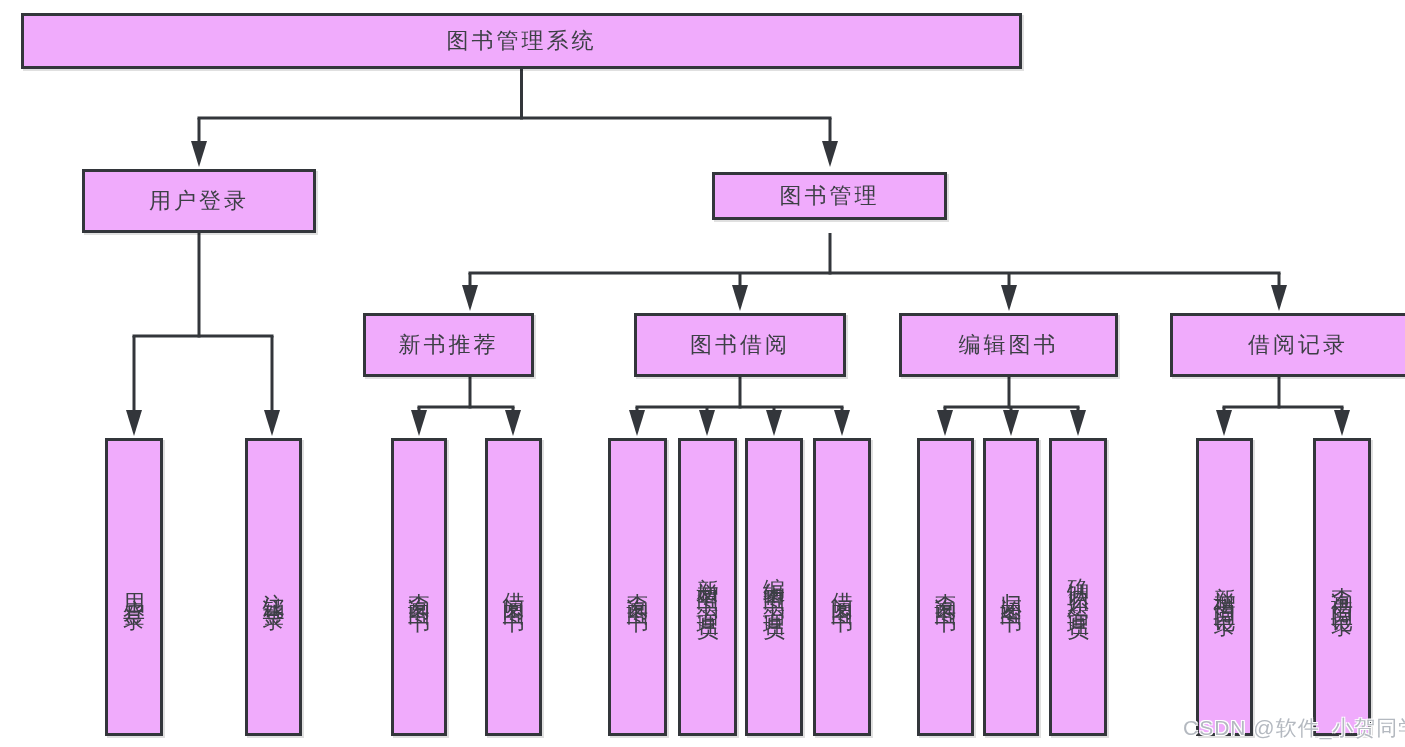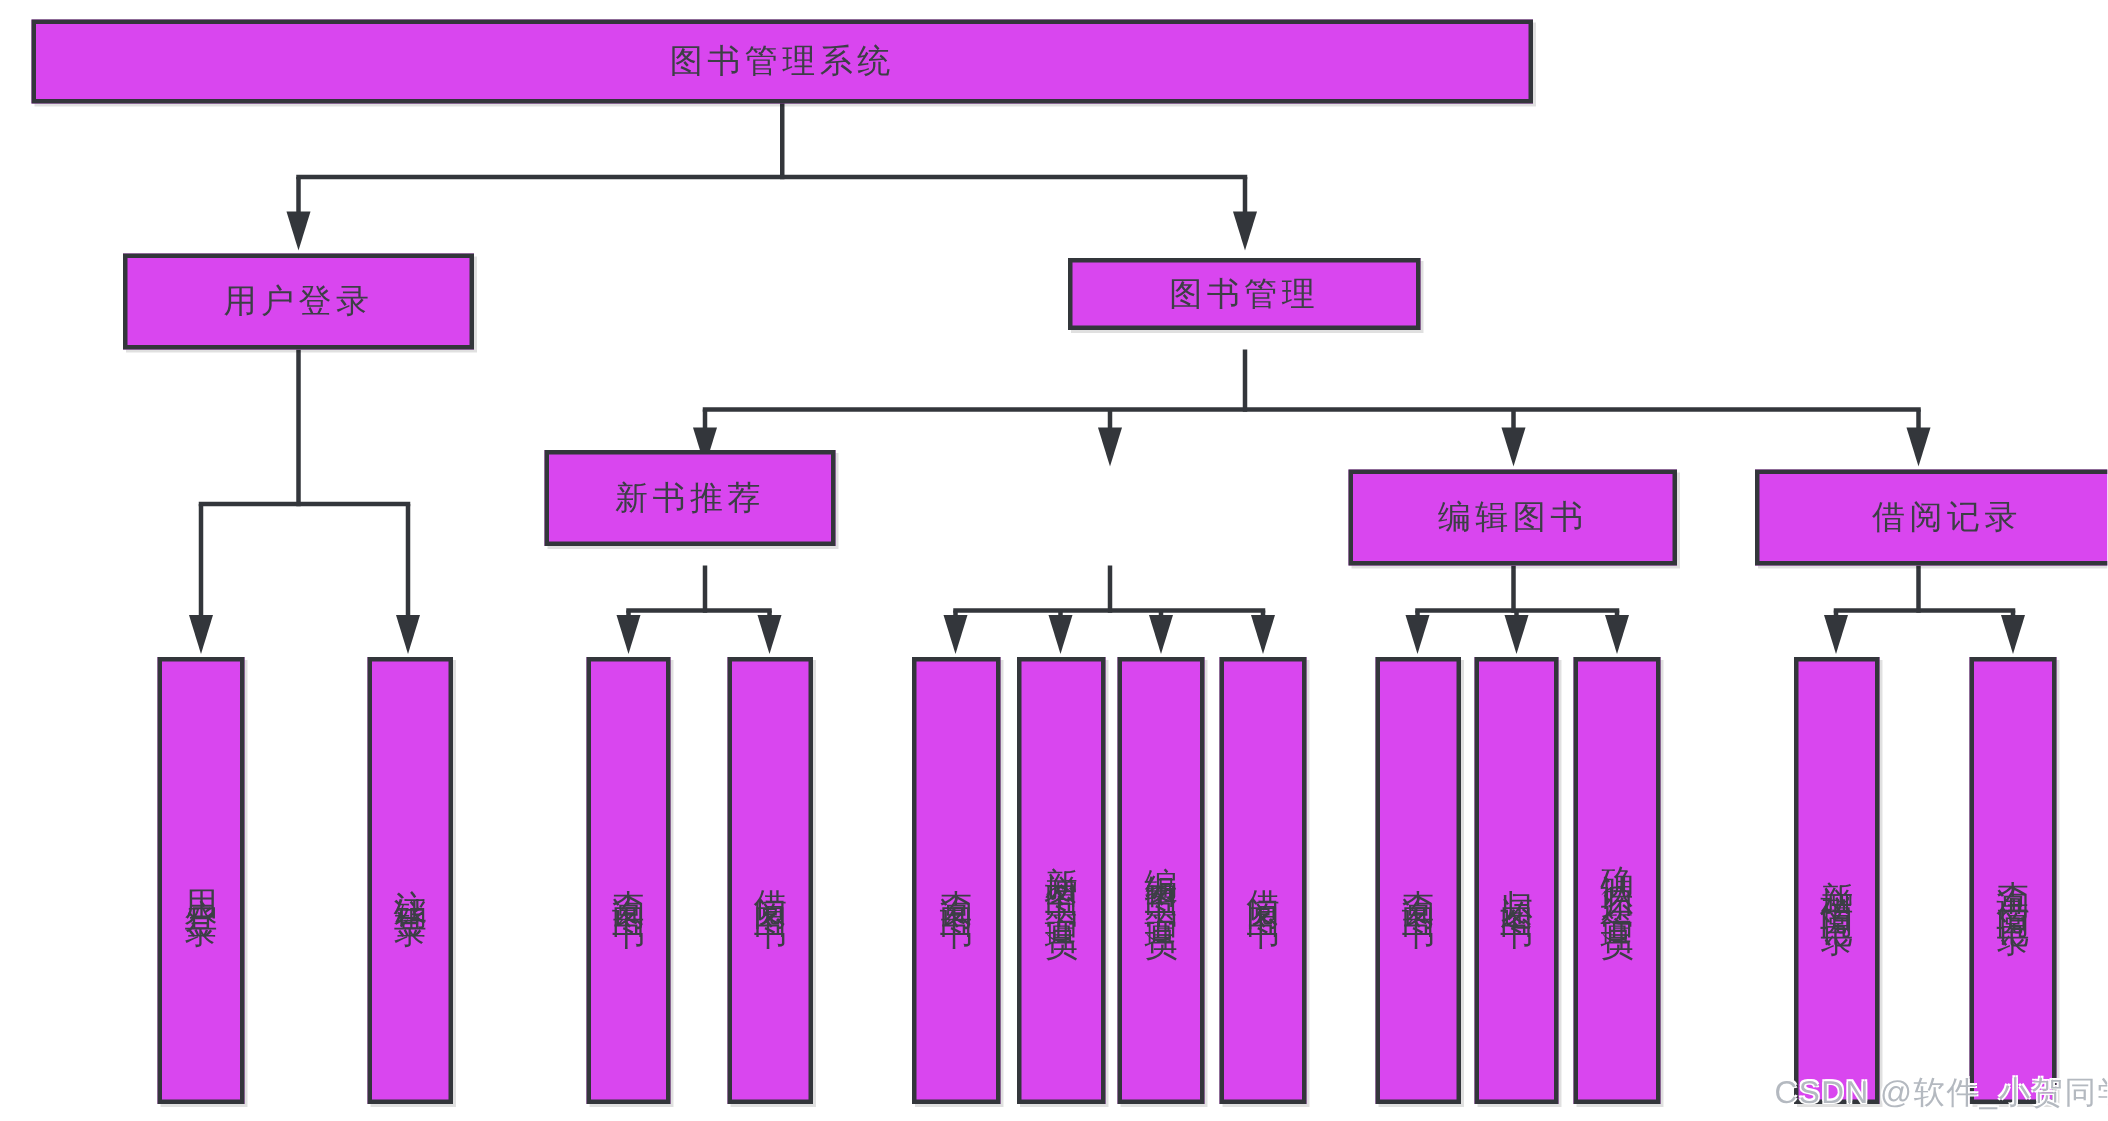--- a/index.html
+++ b/index.html
@@ -17,21 +17,21 @@
     color:var(--text-color);
     overflow:hidden;
   }
   .connectors{position:absolute;left:0;top:0;z-index:1;}
   .connectors line{stroke:var(--line-color);stroke-width:3;}
   .connectors polygon{fill:var(--line-color);}
   .box{
     position:absolute;
     box-sizing:border-box;
     border:3px solid var(--line-color);
-    background:#d946ef;
+    background:#f0abfc;
     display:flex;align-items:center;justify-content:center;
     z-index:2;
     box-shadow:2px 2px 0 rgba(0,0,0,0.12);
   }
   .box span{
     font-size:22px;
     letter-spacing:3px;
     color:var(--text-color);
     white-space:nowrap;
   }
@@ -140,22 +140,25 @@
     <span>图书管理系统</span>
   </div>
 
   <div class="box" style="left:82px;top:169px;width:234px;height:64px">
     <span>用户登录</span>
   </div>
   <div class="box" style="left:712px;top:172px;width:235px;height:48px">
     <span>图书管理</span>
   </div>
 
-  <div class="box" style="left:363px;top:300px;width:194px;height:64px">
+  <div class="box" style="left:363px;top:313px;width:171px;height:64px">
     <span>新书推荐</span>
+  </div>
+  <div class="box" style="left:634px;top:313px;width:212px;height:64px">
+    <span>图书借阅</span>
   </div>
   <div class="box" style="left:899px;top:313px;width:219px;height:64px">
     <span>编辑图书</span>
   </div>
   <div class="box" style="left:1170px;top:313px;width:256px;height:64px">
     <span>借阅记录</span>
   </div>
 
   <div class="box v" style="left:105px;top:438px;width:58px;height:298px">
     <span>用户登录</span>

